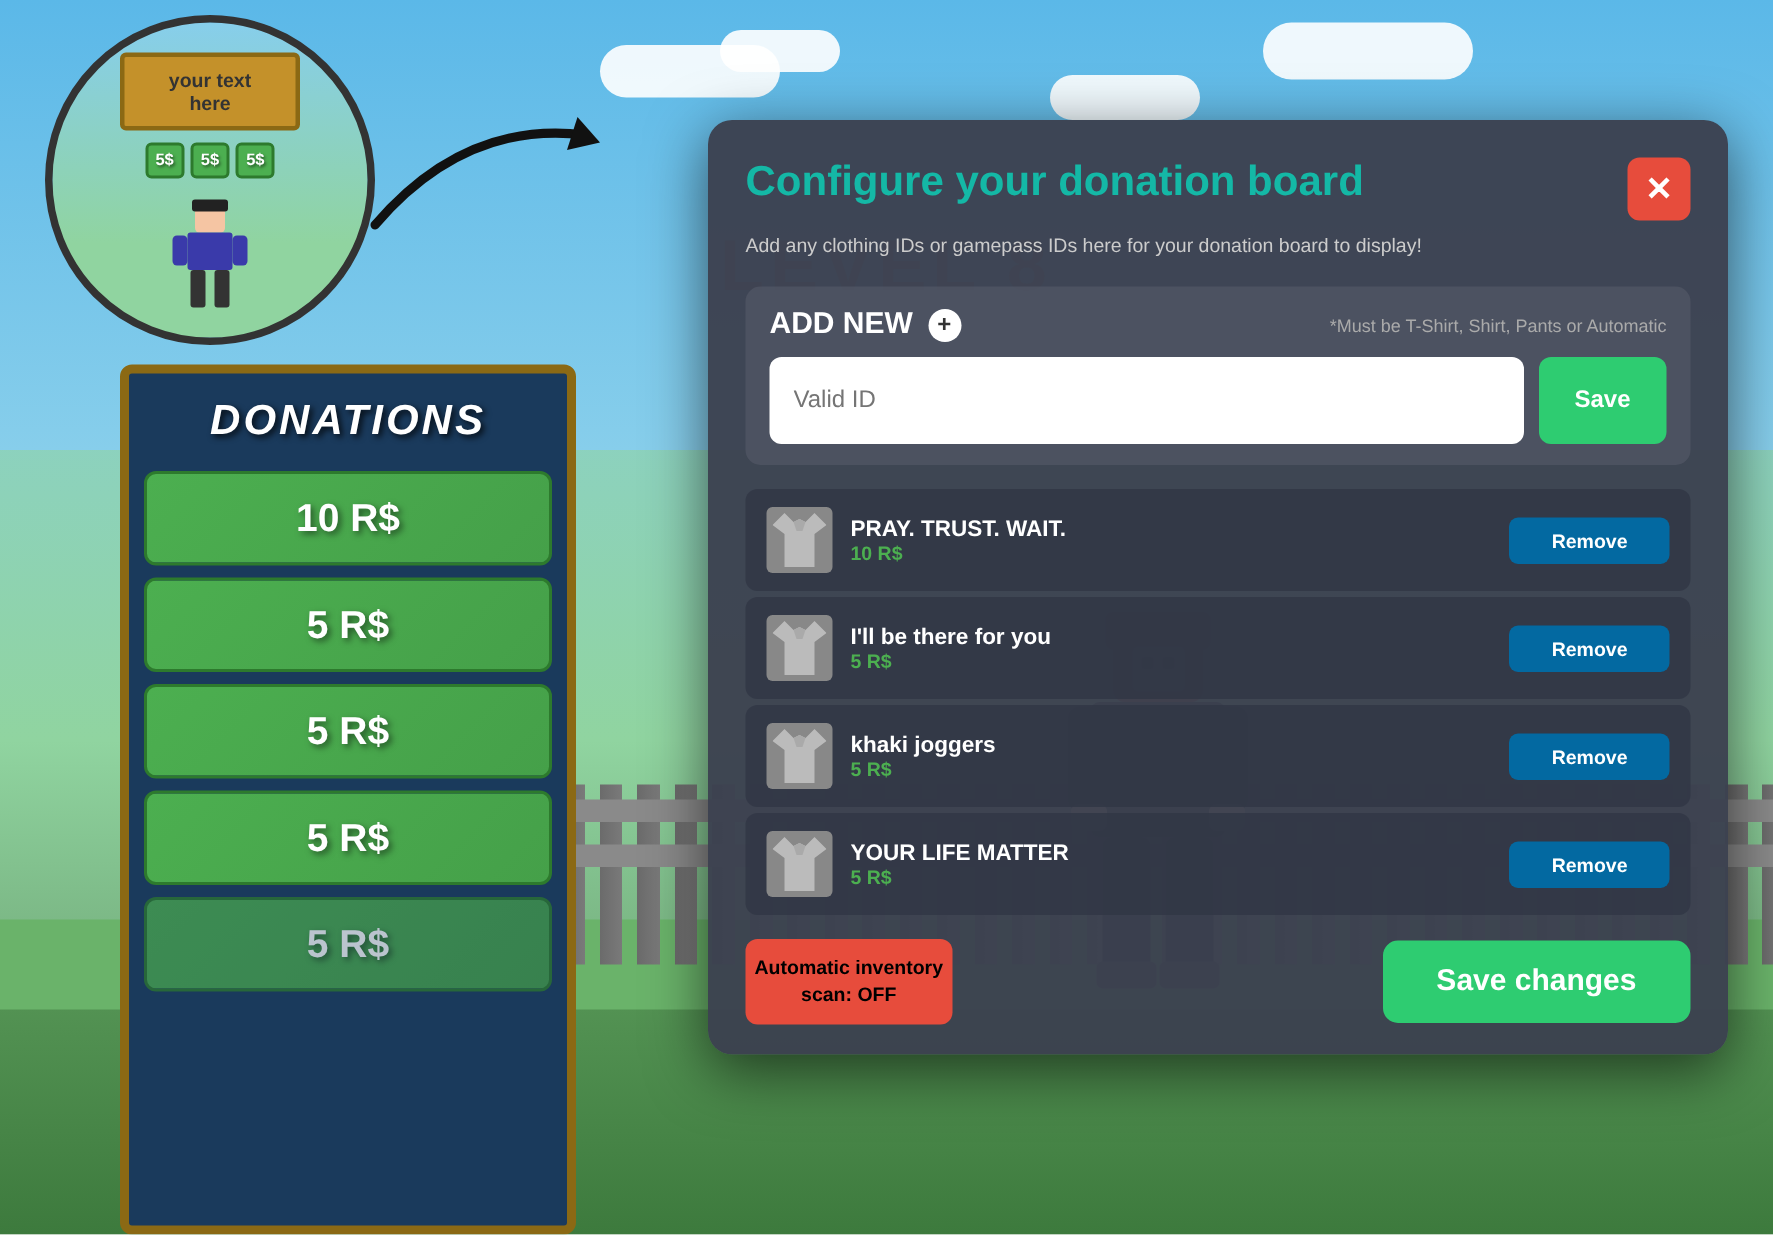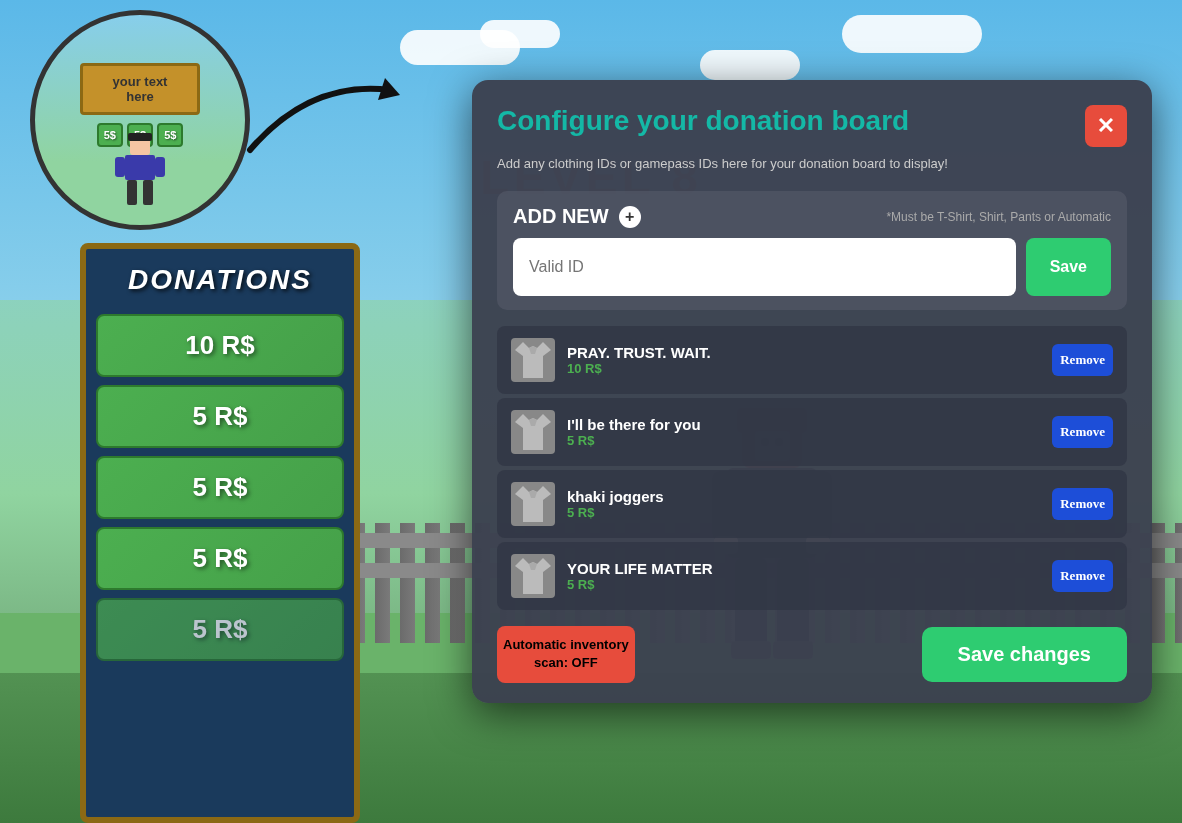--- a/index.html
+++ b/index.html
@@ -62,21 +62,21 @@
       position: absolute;
       bottom: 0;
       left: 60px;
       width: 320px;
       height: 620px;
     }
     .donation-board-inner {
       background: #1a3a5c;
       border: 6px solid #8B6914;
       border-radius: 8px;
-      width: 280px;
+      width: 304px;
       height: 580px;
       position: absolute;
       bottom: 0;
       left: 20px;
       padding: 15px 10px;
       display: flex;
       flex-direction: column;
       gap: 8px;
     }
     .board-title {
@@ -116,21 +116,20 @@
       overflow: hidden;
       background: linear-gradient(180deg, #87CEEB 0%, #90d4a0 70%);
       z-index: 10;
     }
     .preview-sign {
       position: absolute;
       top: 20px;
       left: 50%;
       transform: translateX(-50%);
       width: 120px;
-      margin-top: 28px;
     }
     .preview-sign-top {
       background: #c4912a;
       border: 3px solid #8B6914;
       border-radius: 4px;
       padding: 8px;
       text-align: center;
       font-size: 13px;
       font-weight: 700;
       color: #333;
@@ -314,30 +313,29 @@
       font-weight: 700;
     }
 
     .item-price {
       color: #4CAF50;
       font-size: 13px;
       font-weight: 600;
     }
 
     .remove-btn {
-      background: #1d4ed8;
+      background: #0369a1;
       color: white;
       border: none;
       border-radius: 6px;
-      padding: 8px 8px;
+      padding: 8px 28px;
       font-size: 13px;
       font-weight: 700;
       cursor: pointer;
       flex-shrink: 0;
-      font-family: Liberation Serif, serif;
     }
 
     
     .modal-footer {
       display: flex;
       justify-content: space-between;
       align-items: center;
     }
 
     .auto-scan-badge {

